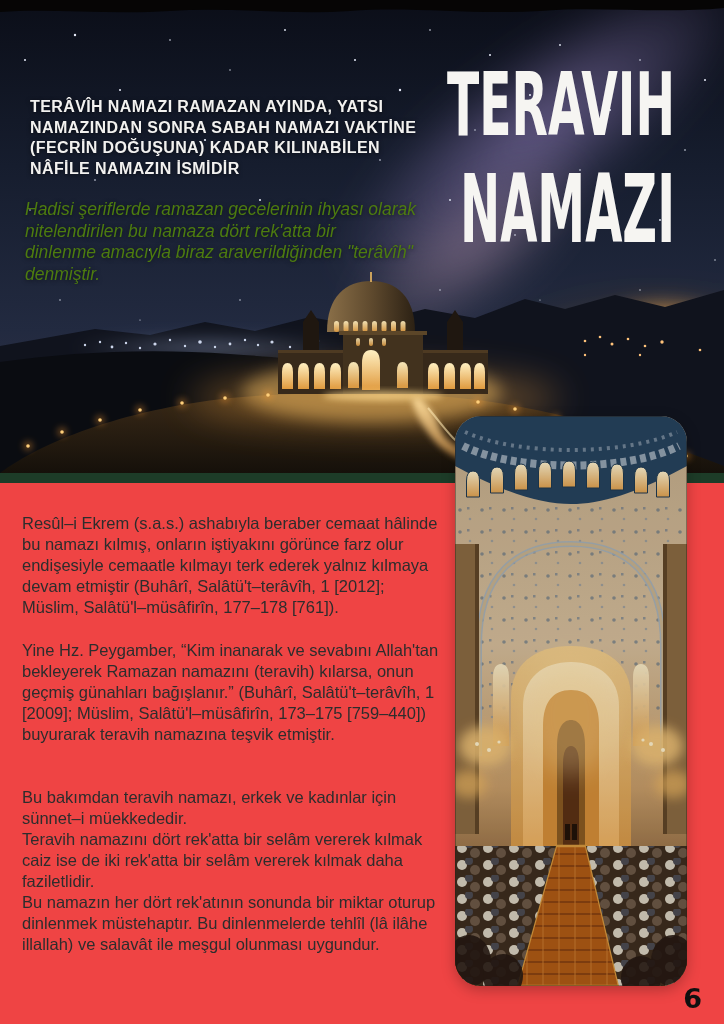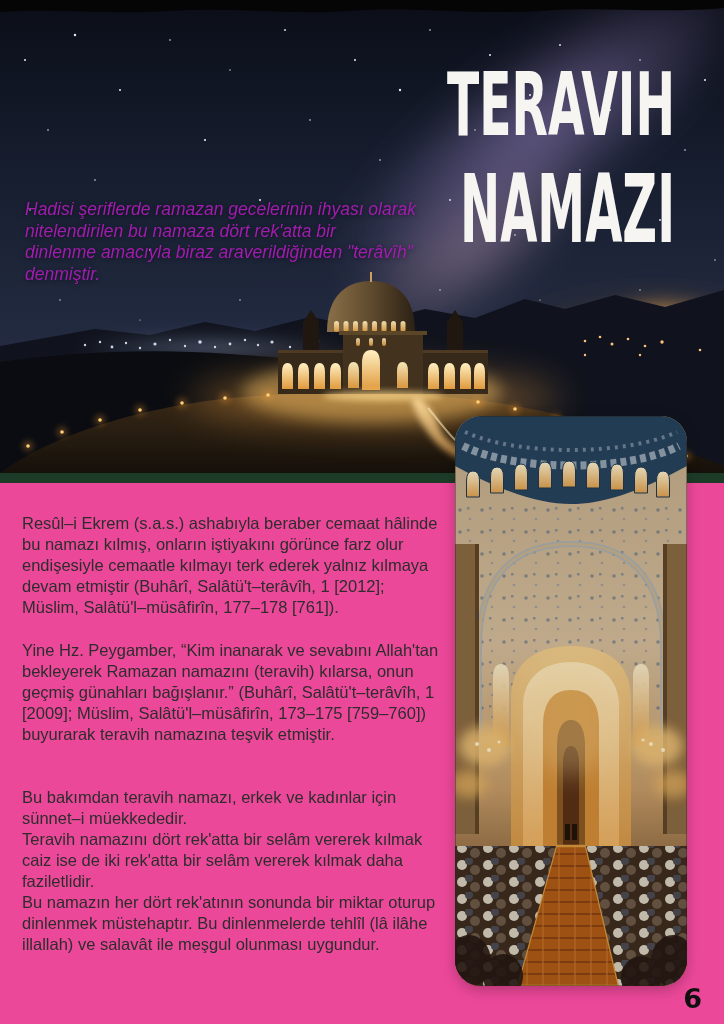--- a/index.html
+++ b/index.html
@@ -5,28 +5,28 @@
   html,body{margin:0;padding:0;background:#d8d8d4;}
   .page{position:relative;width:724px;height:1024px;margin:0 auto;background:#efeeec;overflow:hidden;
         font-family:"Liberation Sans",sans-serif;}
   
   .hero{position:absolute;left:0;top:0;width:724px;height:473px;overflow:hidden;}
   .hero svg.scene{position:absolute;left:0;top:0;display:block;}
   .hero-heading{position:absolute;left:30px;top:97px;width:430px;
         color:#f2f1ef;font-size:16px;font-weight:bold;line-height:20.5px;
         letter-spacing:.4px;white-space:pre-line;text-shadow:0 1px 4px rgba(0,0,0,.55);}
   .hero-subtext{position:absolute;left:25px;top:199px;width:430px;
-        color:#a21caf;font-size:17.5px;font-style:italic;line-height:21.5px;
+        color:#4d7c0f;font-size:17.5px;font-style:italic;line-height:21.5px;
         white-space:pre-line;text-shadow:0 1px 4px rgba(0,0,0,.5);}
   .title-svg{position:absolute;right:47px;top:71px;}
   .title-svg text{fill:#f6f5f2;font-family:"DejaVu Sans",sans-serif;font-weight:bold;}
   
   .green-strip{position:absolute;left:0;top:473px;width:724px;height:10px;background:#1d3c28;}
   
-  .content{position:absolute;left:0;top:483px;width:724px;height:541px;background:#ec4899;}
+  .content{position:absolute;left:0;top:483px;width:724px;height:541px;background:#ef4444;}
   .article{position:absolute;left:22px;top:30px;width:420px;color:#2d2d2d;
         font-size:16.5px;line-height:21px;}
   .article p{margin:0 0 22px 0;}
   .article p.multi{white-space:pre-line;margin-top:42px;}
   .page-number{position:absolute;right:22px;top:500px;color:#101010;
         font-family:"DejaVu Sans",sans-serif;font-size:27px;font-weight:bold;}
   
   .interior{position:absolute;left:455px;top:416px;width:232px;height:570px;margin:0;
         border-radius:26px;overflow:hidden;box-shadow:0 4px 14px rgba(0,0,0,.25);}
   .interior svg{display:block;}
@@ -259,37 +259,41 @@
             <circle cx="478" cy="402" r="1.8"></circle>
             <circle cx="515" cy="409" r="1.8"></circle>
           <circle cx="556" cy="419" r="1.8"></circle>
             <circle cx="598" cy="431" r="1.8"></circle>
             <circle cx="642" cy="444" r="1.8"></circle>
           <circle cx="686" cy="456" r="1.8"></circle>
         </g>
       </g>
     </svg>
 
+    <div class="hero-heading">TERÂVÎH NAMAZI RAMAZAN AYINDA, YATSI
+NAMAZINDAN SONRA SABAH NAMAZI VAKTİNE
+(FECRİN DOĞUŞUNA) KADAR KILINABİLEN
+NÂFİLE NAMAZIN İSMİDİR</div>
     <div class="hero-subtext">Hadisi şeriflerde ramazan gecelerinin ihyası olarak
 nitelendirilen bu namaza dört rek'atta bir
 dinlenme amacıyla biraz araverildiğinden "terâvîh"
 denmiştir.</div>
 
     <svg class="title-svg" width="240" height="190" viewBox="0 0 240 190">
       <text x="238" y="64" text-anchor="end" font-size="88" textLength="228" lengthAdjust="spacingAndGlyphs">TERAVİH</text>
       <text x="238" y="171" text-anchor="end" font-size="95" textLength="215" lengthAdjust="spacingAndGlyphs">NAMAZI</text>
     </svg>
   </div>
 
   <div class="green-strip"></div>
 
   <div class="content">
     <div class="article">
       <p>Resûl–i Ekrem (s.a.s.) ashabıyla beraber cemaat hâlinde bu namazı kılmış, onların iştiyakını görünce farz olur endişesiyle cemaatle kılmayı terk ederek yalnız kılmaya devam etmiştir (Buhârî, Salâtü't–terâvîh, 1 [2012]; Müslim, Salâtü'l–müsâfirîn, 177–178 [761]).</p>
-      <p>Yine Hz. Peygamber, “Kim inanarak ve sevabını Allah'tan bekleyerek Ramazan namazını (teravih) kılarsa, onun geçmiş günahları bağışlanır.” (Buhârî, Salâtü't–terâvîh, 1 [2009]; Müslim, Salâtü'l–müsâfirîn, 173–175 [759–760]) buyurarak teravih namazına teşvik etmiştir.</p>
+      <p>Yine Hz. Peygamber, “Kim inanarak ve sevabını Allah'tan bekleyerek Ramazan namazını (teravih) kılarsa, onun geçmiş günahları bağışlanır.” (Buhârî, Salâtü't–terâvîh, 1 [2009]; Müslim, Salâtü'l–müsâfirîn, 173–175 [759–440]) buyurarak teravih namazına teşvik etmiştir.</p>
       <p class="multi">Bu bakımdan teravih namazı, erkek ve kadınlar için sünnet–i müekkededir.
 Teravih namazını dört rek'atta bir selâm vererek kılmak caiz ise de iki rek'atta bir selâm vererek kılmak daha faziletlidir.
 Bu namazın her dört rek'atının sonunda bir miktar oturup dinlenmek müstehaptır. Bu dinlenmelerde tehlîl (lâ ilâhe illallah) ve salavât ile meşgul olunması uygundur.</p>
     </div>
     <div class="page-number">6</div>
   </div>
 
   <figure class="interior">
     <svg width="232" height="570" viewBox="0 0 232 570" aria-hidden="true">
       <defs>

